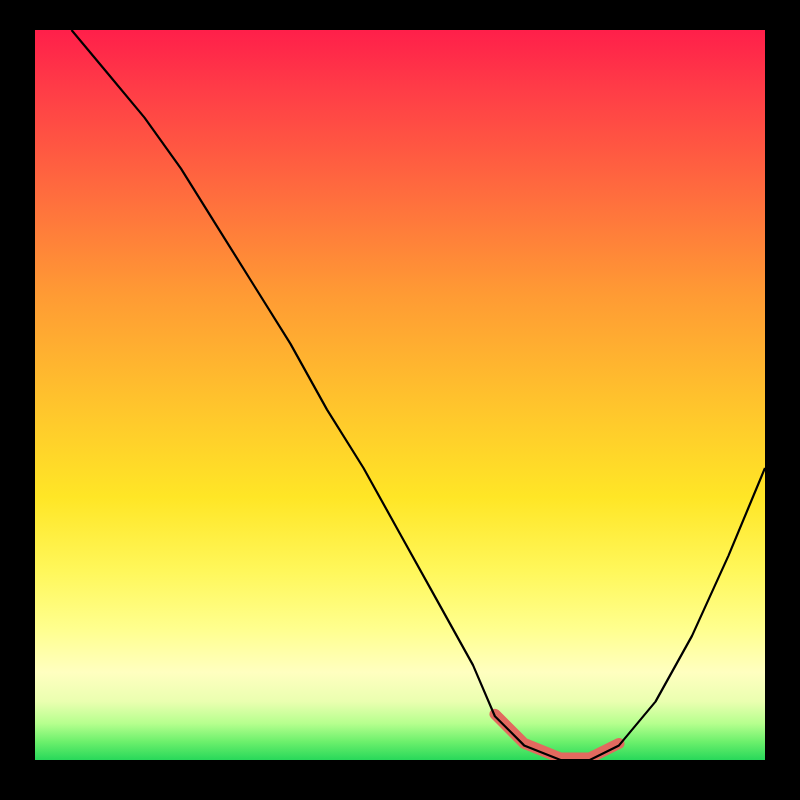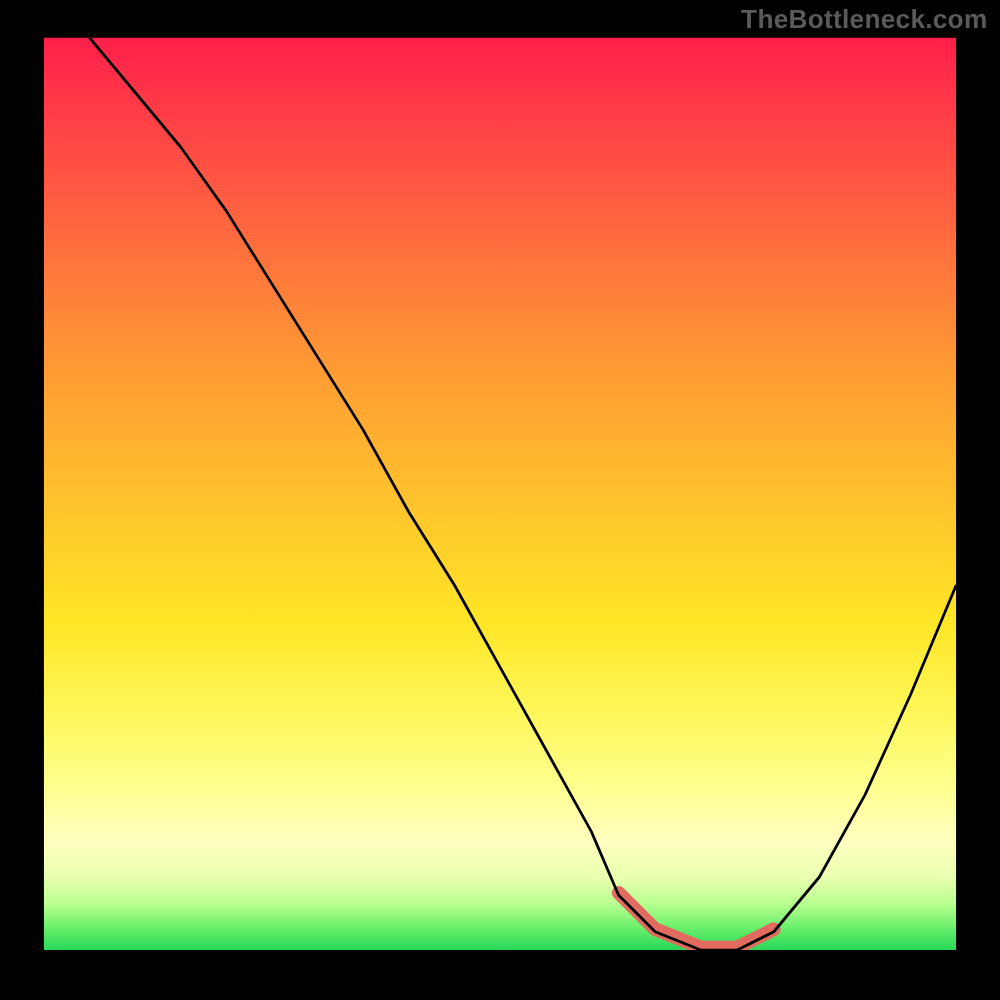--- a/index.html
+++ b/index.html
@@ -70,21 +70,20 @@
     stroke-width: 2.2;
     fill: none;
     stroke-linejoin: round;
   }
 </style>
 </head>
 <body>
 
 <div class="frame">
 
-  <div class="watermark">TheBottleneck.com</div>
 
   <div class="plot">
     <div class="gradient"></div>
 
     <svg class="curve" viewBox="0 0 730 730" preserveAspectRatio="none">
       <path id="highlight-path" class="flat-highlight" d="M459.90 684.20 L489.10 713.40 L525.60 728.00 L554.80 728.00 L584.00 713.40"></path>
       <path id="main-path" class="main-line" d="M36.50 0.00 L73.00 43.80 L109.50 87.60 L146.00 138.70 L182.50 197.10 L219.00 255.50 L255.50 313.90 L292.00 379.60 L328.50 438.00 L365.00 503.70 L401.50 569.40 L438.00 635.10 L459.90 686.20 L489.10 715.40 L525.60 730.00 L554.80 730.00 L584.00 715.40 L620.50 671.60 L657.00 605.90 L693.50 525.60 L730.00 438.00"></path>
     </svg>
   </div>
 

